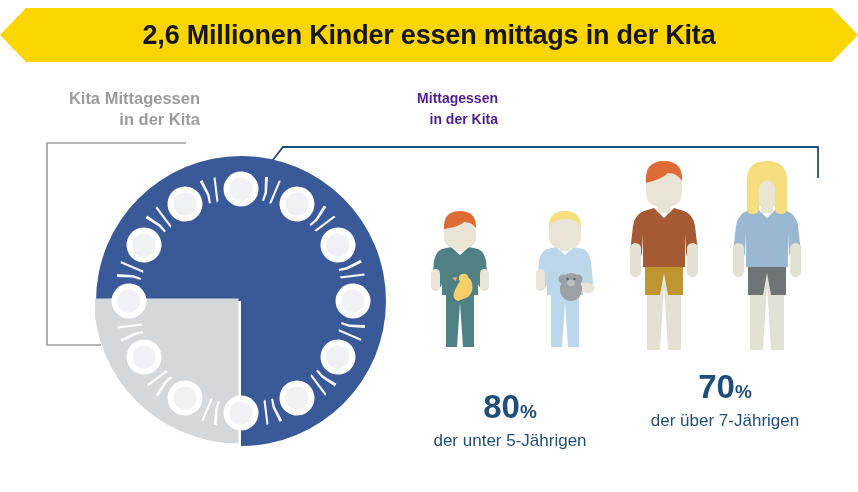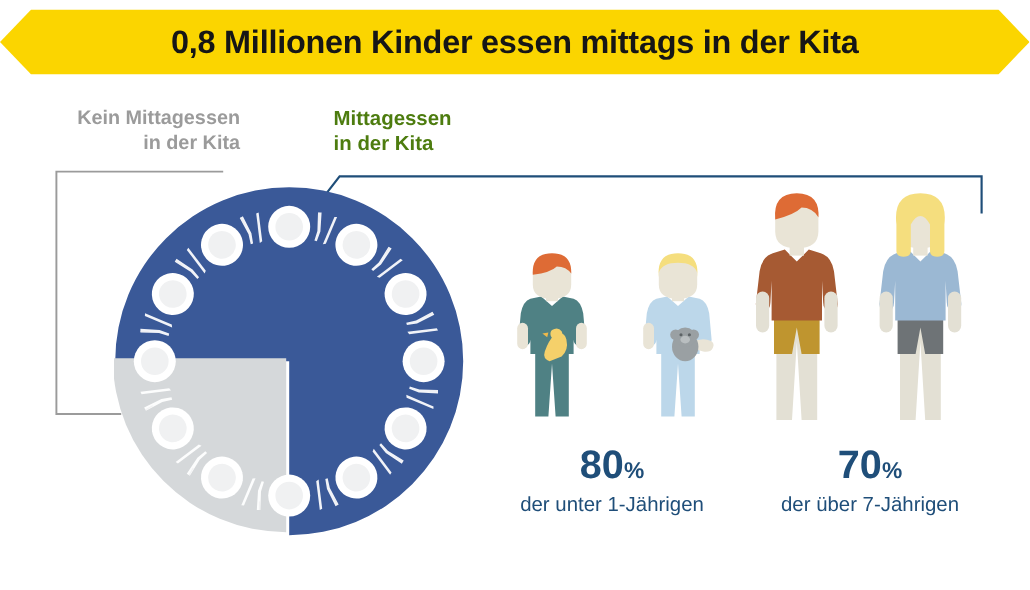--- a/index.html
+++ b/index.html
@@ -27,42 +27,42 @@
 
   
   .label-gray{
     position:absolute;left:10px;top:88px;width:190px;
     text-align:right;
     color:#9b9b9b;
     font-size:16.5px;font-weight:bold;line-height:21px;
   }
   .label-blue{
     position:absolute;left:278px;top:88px;width:220px;
-    text-align:left;
-    color:#4d7c0f;
-    font-size:17px;font-weight:bold;line-height:21px;
+    text-align:right;
+    color:#4c1d95;
+    font-size:14px;font-weight:bold;line-height:21px;
   }
   .label-blue .l2{display:block;}
   .label-gray .l2{display:block;}
 
   
   .brackets{position:absolute;left:0;top:0;width:858px;height:492px;pointer-events:none;}
 
   
   .pie-wrap{position:absolute;left:95px;top:155px;width:292px;height:292px;}
 
   
   .figures{position:absolute;left:400px;top:155px;width:440px;height:215px;}
 
   
   .stats{position:absolute;left:400px;top:368px;width:440px;height:70px;}
   .stat{
     position:absolute;top:0;width:220px;text-align:center;
   }
-  .stat.left{left:0px;}
+  .stat.left{left:0px;margin-top:20px;}
   .stat.right{left:215px;}
   .stat .big{
     font-size:33px;font-weight:bold;color:#1f4e79;line-height:38px;
     display:inline-block;
   }
   .stat .pct{
     font-size:19px;font-weight:bold;color:#1f4e79;
     display:inline-block;vertical-align:baseline;
   }
   .stat .sub{
@@ -74,25 +74,25 @@
 <body>
 
 <div id="root">
 
   <div class="banner">
     <svg width="858" height="54" viewBox="0 0 858 54">
       <polygon id="banner-poly" points="26,0 832,0 858,27 832,54 26,54 0,27" fill="#FBD500"></polygon>
     </svg>
   </div>
   <div class="banner-text">
-    <span>0,8 Millionen Kinder essen mittags in der Kita</span>
+    <span>2,6 Millionen Kinder essen mittags in der Kita</span>
   </div>
 
   <div class="label-gray">
-    <span>Kein Mittagessen</span>
+    <span>Kita Mittagessen</span>
     <span class="l2">in der Kita</span>
   </div>
 
   <div class="label-blue">
     <span>Mittagessen</span>
     <span class="l2">in der Kita</span>
   </div>
 
   <svg class="brackets" viewBox="0 0 858 492">
 
@@ -212,21 +212,21 @@
         <path d="M 2 22 q -3 -26 20 -26 q 23 0 20 26 l 0 22 q 0 5 -6 5 q -6 0 -6 -5 l 0 -22 q -4 -7 -8 -7 q -4 0 -8 7 l 0 22 q 0 5 -6 5 q -6 0 -6 -5 Z" fill="#f5de7e"></path>
       </g>
     </svg>
   </div>
 
   <div class="stats">
     <div class="stat left">
       <div>
         <span class="big">80</span><span class="pct">%</span>
       </div>
-      <div class="sub">der unter 1-Jährigen</div>
+      <div class="sub">der unter 5-Jährigen</div>
     </div>
     <div class="stat right">
       <div>
         <span class="big">70</span><span class="pct">%</span>
       </div>
       <div class="sub">der über 7-Jährigen</div>
     </div>
   </div>
 
 </div>

